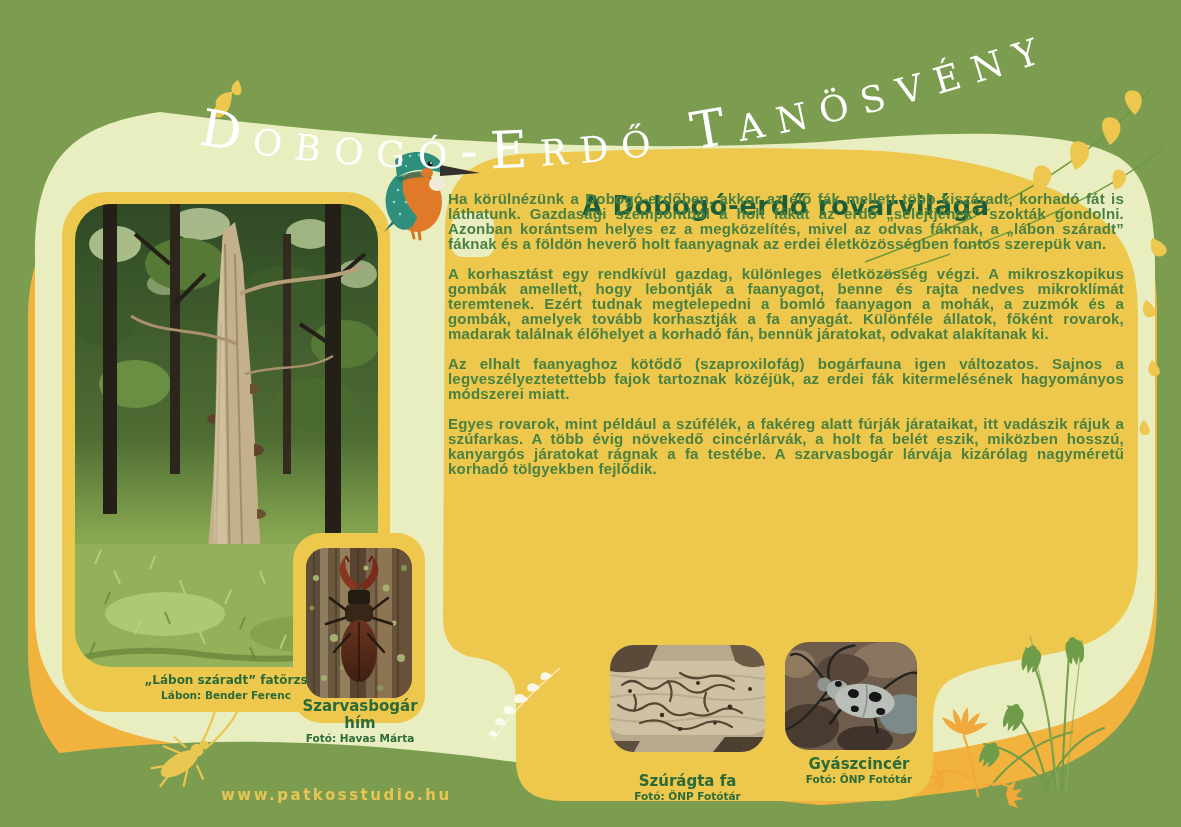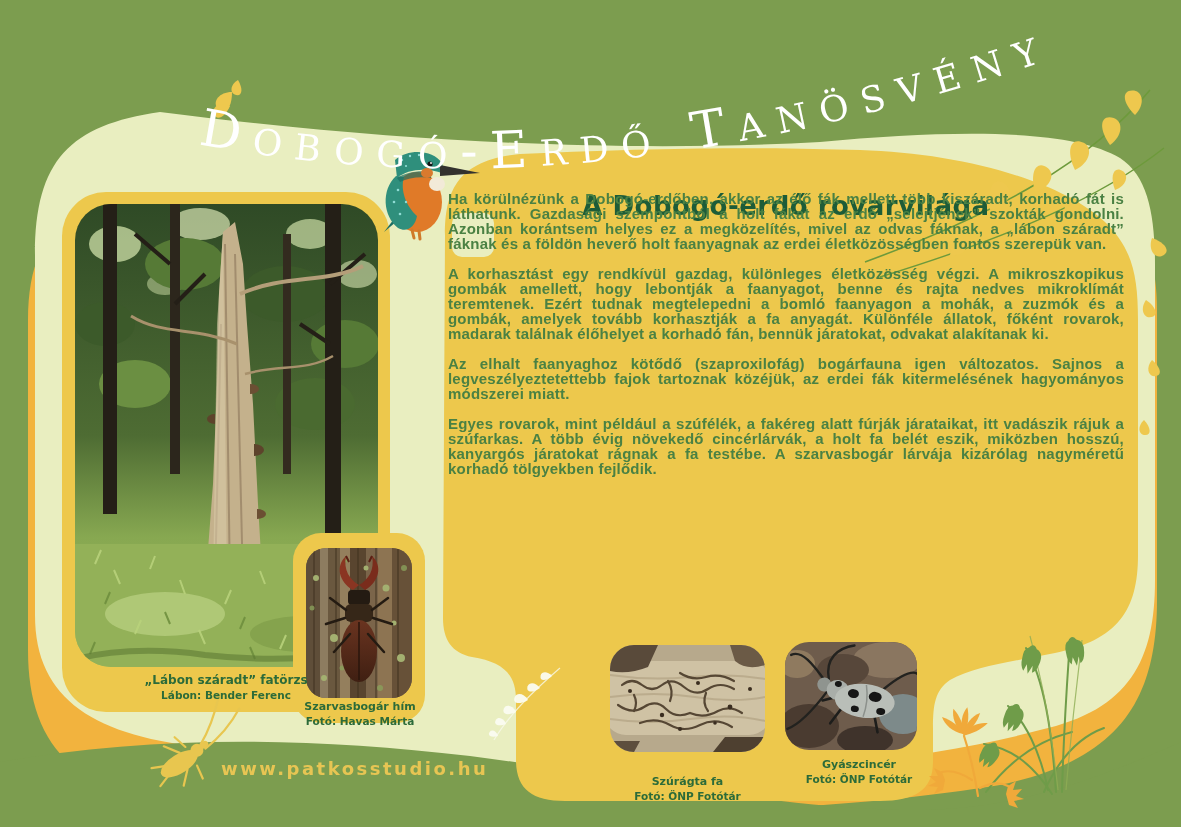--- a/index.html
+++ b/index.html
@@ -5,25 +5,25 @@
   html,body{margin:0;padding:0;}
   .poster{position:relative;width:1181px;height:827px;overflow:hidden;background:#7c9d4f;font-family:"Liberation Sans",sans-serif;}
   .bg-svg{position:absolute;left:0;top:0;z-index:0;}
   .overlay{position:absolute;z-index:2;}
   .heading{left:448px;top:147px;width:676px;text-align:center;
     font-family:"DejaVu Sans",sans-serif;font-weight:bold;font-size:26px;letter-spacing:.5px;color:#1d5c38;margin-top:44px;}
   .bodycol{left:448px;top:191px;width:676px;color:#4a8143;}
   .bodycol p{margin:0 0 15px 0;font-size:15px;line-height:15px;font-weight:bold;
     text-align:justify;text-align-last:left;letter-spacing:.2px;}
   .caption{position:absolute;z-index:2;text-align:center;color:#2c6b39;font-family:"DejaVu Sans",sans-serif;}
-  .caption .cap{font-weight:bold;font-size:11px;line-height:17px;}
+  .caption .cap{font-weight:bold;font-size:15px;line-height:17px;}
   .caption .cap-lg{font-size:12px;}
   .caption .credit{font-weight:bold;font-size:10.5px;line-height:13px;}
-  .url{left:221px;top:758px;color:#e7c553;font-family:"DejaVu Sans",sans-serif;
-    font-weight:bold;font-size:18px;letter-spacing:2.5px;}
+  .url{left:221px;top:786px;color:#e7c553;font-family:"DejaVu Sans",sans-serif;
+    font-weight:bold;font-size:15px;letter-spacing:2.5px;}
 </style>
 </head>
 <body>
 
 <div class="poster">
 
 <svg class="bg-svg" width="1181" height="827" viewBox="0 0 1181 827" xmlns="http://www.w3.org/2000/svg">
   <defs>
     <path id="leaf" d="M0 0 C 10 -18 24 -22 26 -8 C 27 2 14 8 0 0 Z"></path>
     <linearGradient id="treebg" x1="0" y1="0" x2="0" y2="1">

